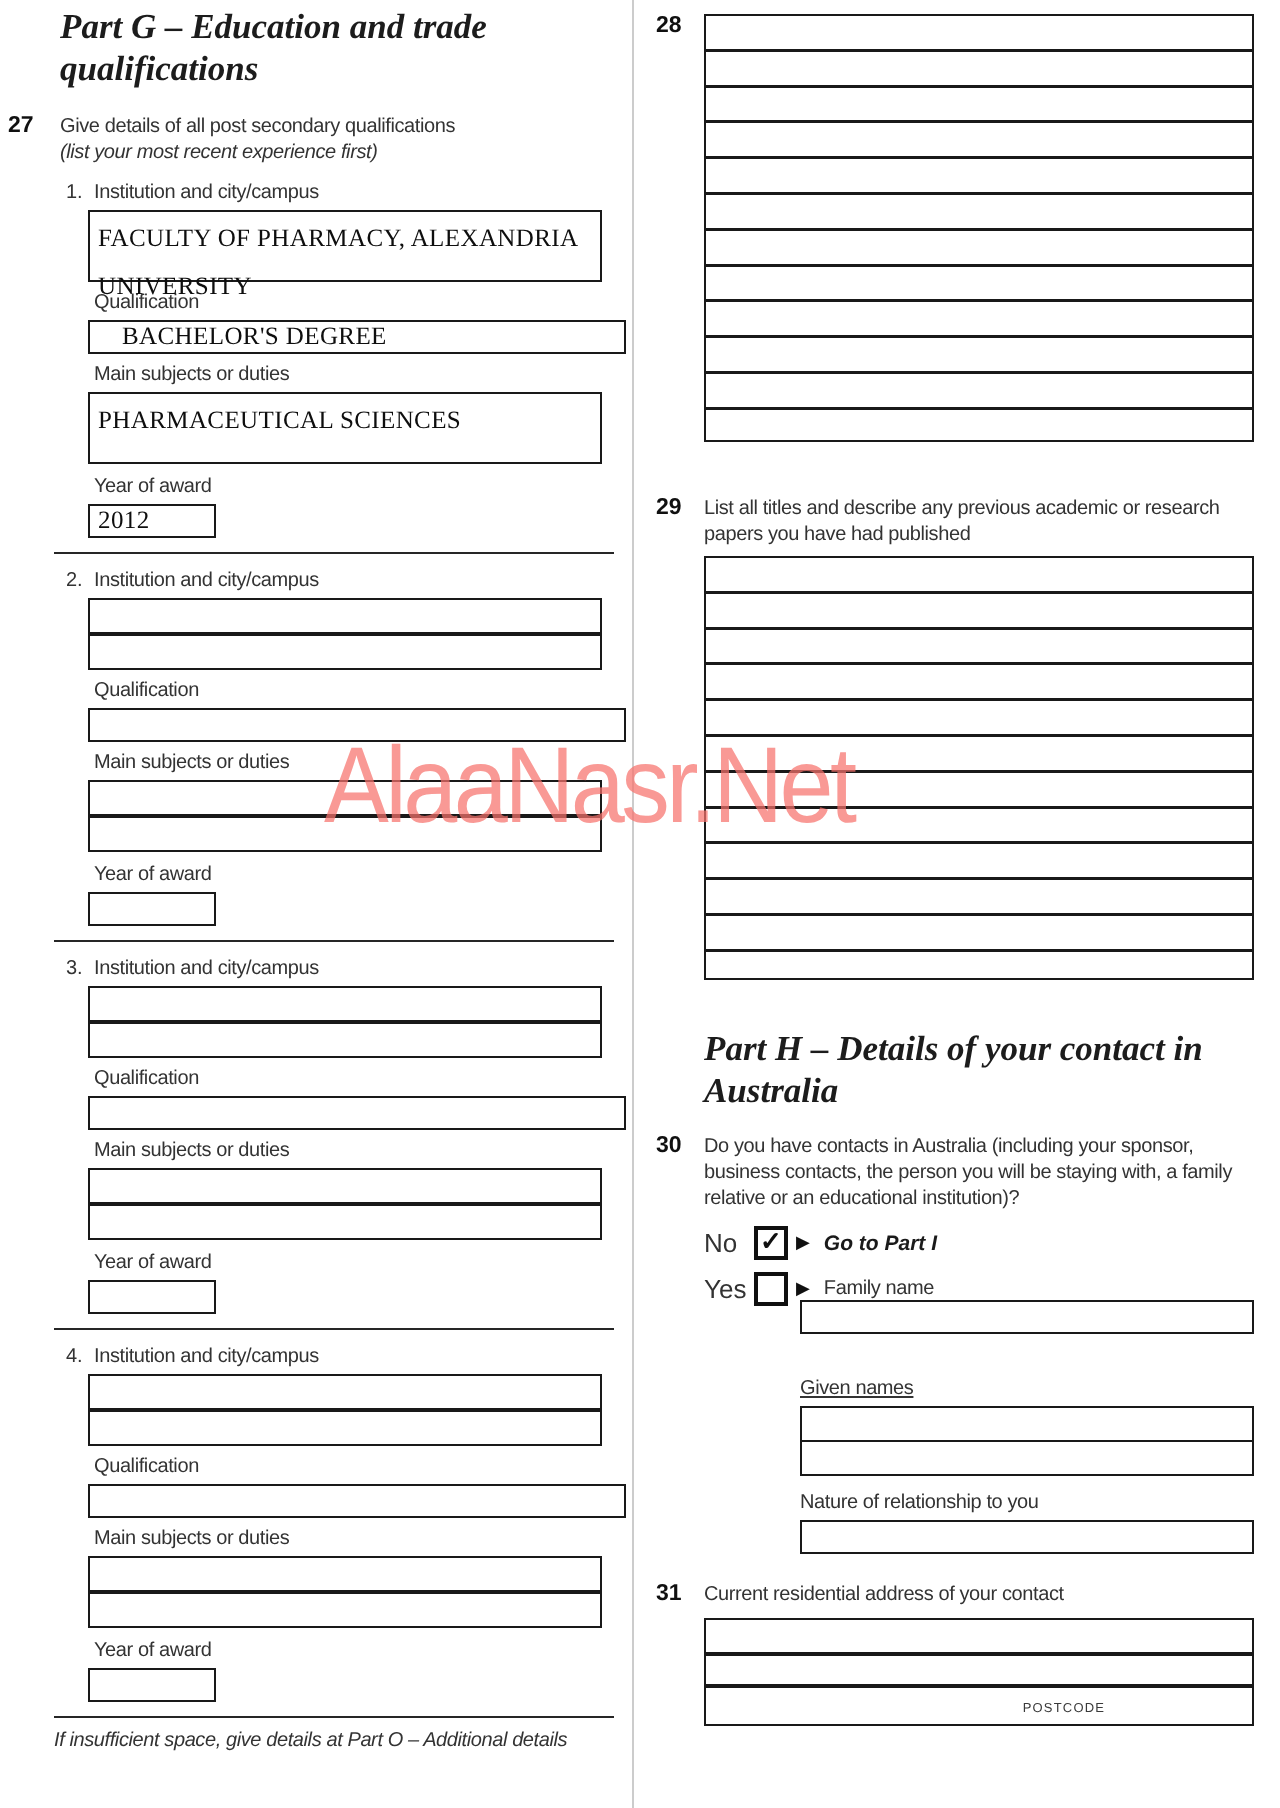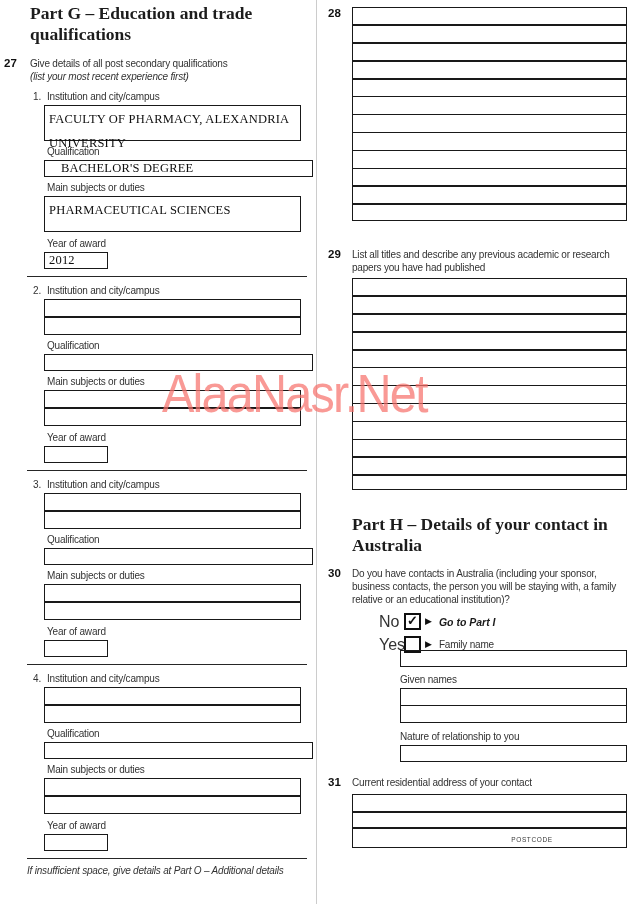--- a/index.html
+++ b/index.html
@@ -6,21 +6,21 @@
   .page{position:relative;width:640px;height:904px;background:#fff;overflow:hidden;
         font-family:"Liberation Sans",sans-serif;color:#2f2f2f;}
   .vdiv{position:absolute;left:316px;top:0;width:1px;height:904px;background:#cccccc;}
   .watermark{position:absolute;left:162px;top:362px;z-index:9;white-space:nowrap;
         font-family:"Liberation Sans",sans-serif;font-size:54px;font-weight:400;
         letter-spacing:-2px;color:rgba(246,113,108,0.72);
         transform:scaleX(0.9);transform-origin:left top;pointer-events:none;}
   .col-left{position:absolute;left:0;top:0;width:316px;}
   .col-right{position:absolute;left:316px;top:0;width:324px;}
 
-  .part-title{font-family:"Liberation Serif",serif;font-weight:bold;
+  .part-title{font-family:"Liberation Serif",serif;font-style:italic;font-weight:bold;
         font-size:17.5px;line-height:21px;color:#1c1c1c;margin:0;}
   .col-left .part-title{margin-left:30px;padding-top:3px;}
   .col-right .part-title{margin-left:36px;margin-top:24px;}
 
   .q{position:relative;}
   .col-left .q{padding-left:30px;}
   .col-right .q{padding-left:36px;padding-right:8px;}
   .qnum{position:absolute;left:4px;top:0;font-weight:bold;font-size:11.5px;color:#101010;}
   .col-right .qnum{left:12px;}
   .qtext{font-size:10px;letter-spacing:-0.2px;line-height:13px;color:#333;}
@@ -51,34 +51,34 @@
   .q30{margin-top:11px;}
   .q31{margin-top:14px;}
   .bigbox{margin-left:36px;margin-top:7px;width:273px;border:1.5px solid #191919;
        background-image:repeating-linear-gradient(to bottom,
          transparent 0, transparent 16.4px, #191919 16.4px, #191919 17.9px);}
   .bigbox.b28{height:212px;}
   .bigbox.b29{height:210px;margin-top:4px;}
 
   .opt-row{margin-left:36px;margin-top:6px;display:flex;align-items:center;height:19px;}
   .opt-row.yes{margin-top:4px;}
-  .opt-label{width:25px;font-size:16px;color:#333;margin-left:27px;}
+  .opt-label{width:25px;font-size:13px;color:#333;}
   .checkbox{width:13px;height:13px;border:2px solid #101010;display:inline-flex;
        align-items:center;justify-content:center;margin-right:4px;background:#fff;flex:none;}
   .check{font-size:13px;font-weight:bold;color:#101010;line-height:1;margin-top:-2px;}
   .arrow{font-size:9px;color:#101010;margin-right:7px;line-height:1;}
   .goto{font-weight:bold;font-size:10.5px;color:#1a1a1a;font-style:italic;}
   .flabel{font-size:10px;letter-spacing:-0.2px;color:#333;}
 
   .subbox{margin-left:84px;width:225px;border:1.5px solid #191919;position:relative;}
   .subbox.family{height:15px;margin-top:-4px;}
   .subbox.given{height:33px;margin-top:2px;}
   .subbox.nature{height:15px;margin-top:2px;}
   .sublabel{margin-left:84px;font-size:10px;letter-spacing:-0.2px;line-height:12px;color:#333;margin-top:7px;}
-  .sublabel.first{margin-top:7px;}
+  .sublabel.first{margin-top:22px;text-decoration:underline;}
   .sublabel.nat{margin-top:8px;}
 
   .addrbox{margin-left:36px;margin-top:5px;width:273px;height:52px;border:1.5px solid #191919;position:relative;}
   .rowline{position:absolute;left:0;right:0;height:1.5px;background:#191919;}
   .rl1{top:16px;}
   .rl2{top:32px;}
   .postcode{position:absolute;left:58%;bottom:4px;font-size:6.5px;letter-spacing:0.6px;color:#3a3a3a;}
 </style>
 </head>
 <body>

